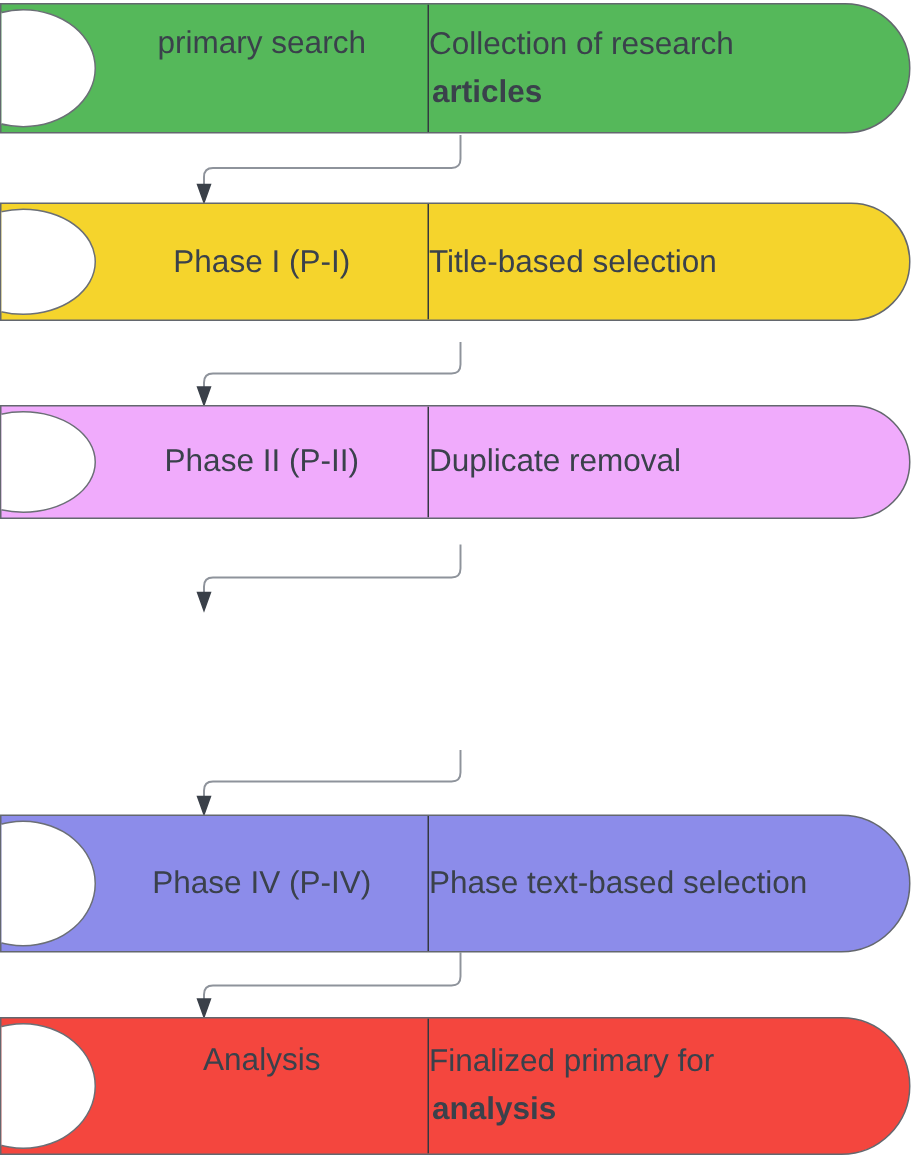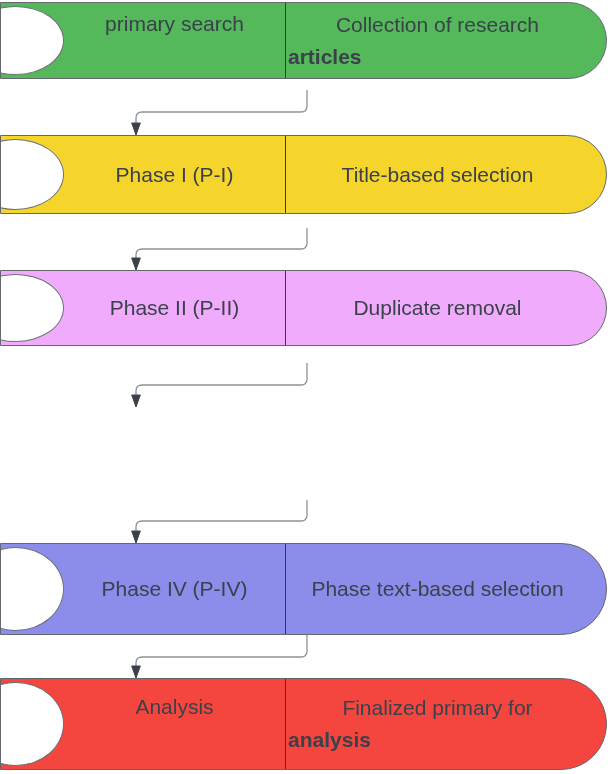--- a/index.html
+++ b/index.html
@@ -65,21 +65,20 @@
     left: 285px;
     width: 303px;
     top: 0;
     bottom: 0;
     display: flex;
     flex-direction: column;
     justify-content: center;
   }
   .desc-line {
     line-height: 32px;
-    text-align: center;
   }
   .desc-line:nth-child(2) {
     text-align: left;
     padding-left: 2px;
     font-weight: bold;
   }
   .connector-line {
     fill: none;
     stroke: #8e939b;
     stroke-width: 1.3;
@@ -111,21 +110,21 @@
     <g>
       <path class="connector-line" d="M307,500 L307,515 Q307,521 301,521 L142,521 Q136,521 136,527 L136,531"></path>
       <polygon class="connector-head" points="136,543 131.7,531 140.3,531"></polygon>
     </g>
     <g>
       <path class="connector-line" d="M307,635 L307,651 Q307,657 301,657 L142,657 Q136,657 136,663 L136,666"></path>
       <polygon class="connector-head" points="136,678 131.7,666 140.3,666"></polygon>
     </g>
   </svg>
 
-  <div class="bar" style="top: 2px; height: 77px; background: rgb(85, 184, 90);">
+  <div class="bar" style="top: 2px; height: 87px; background: rgb(85, 184, 90);">
     <div class="divider"></div>
     <div class="cell-left raised">
         <span>primary search</span>
       </div>
     <div class="cell-right">
       <div class="desc-line">Collection of research</div>
       <div class="desc-line">articles</div>
     </div>
     <div class="notch"></div>
   </div>

